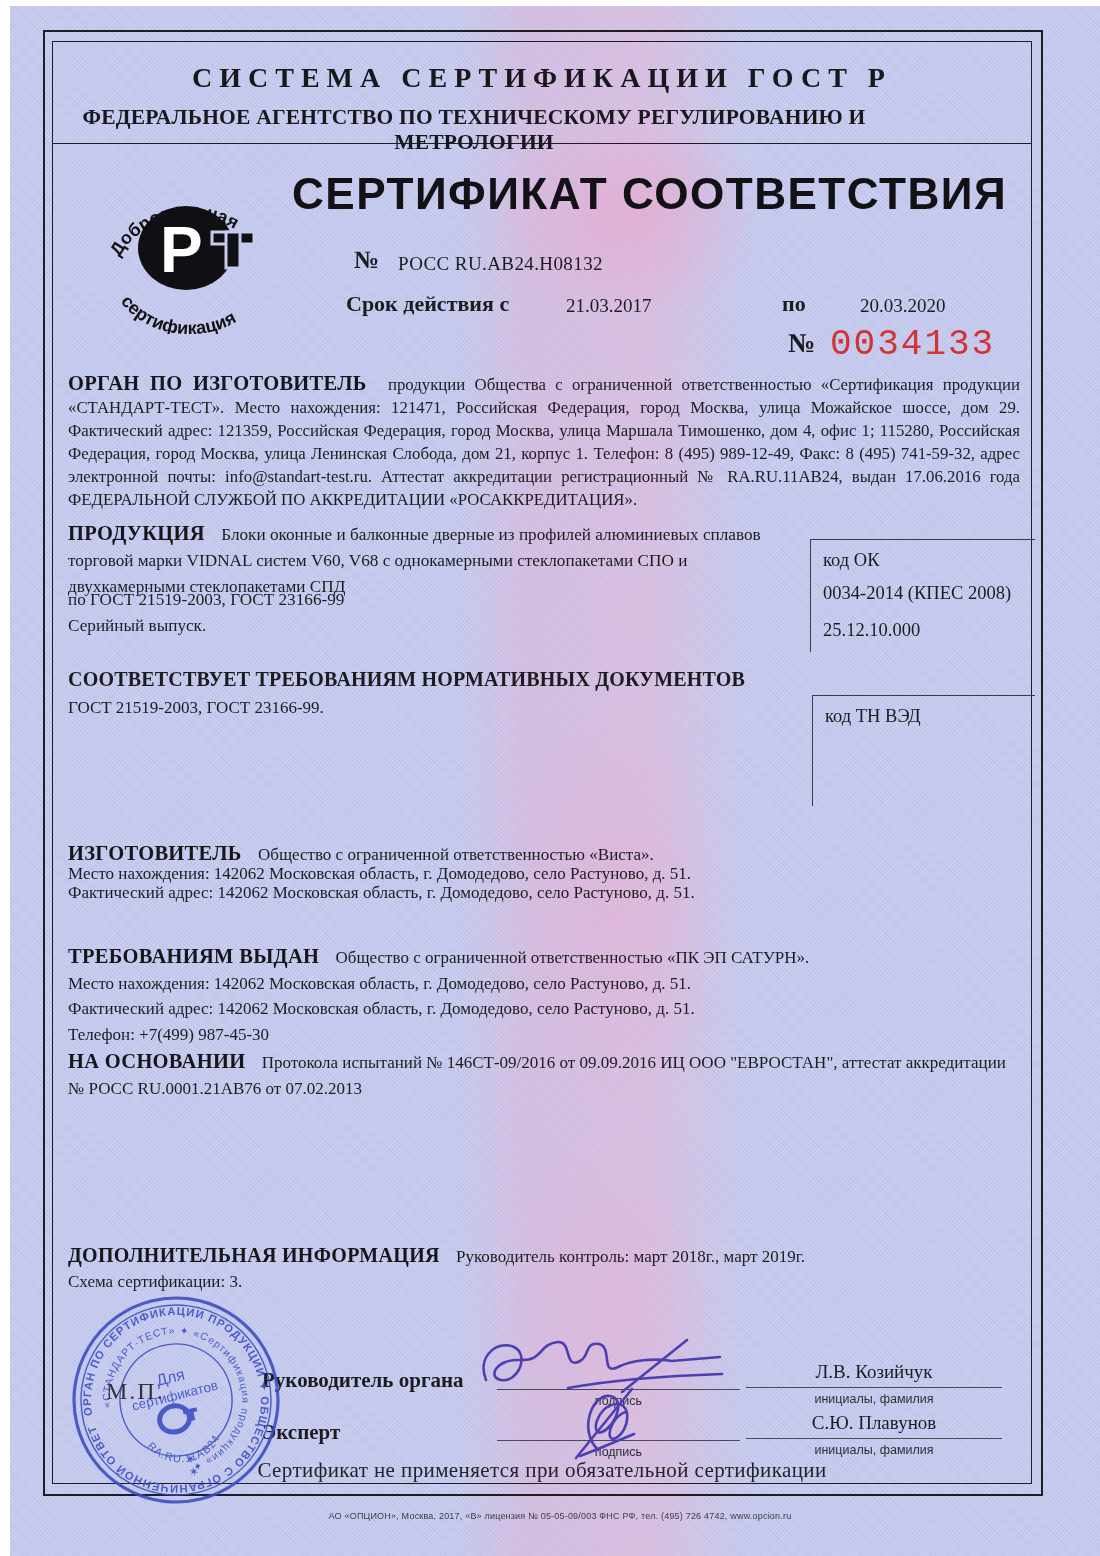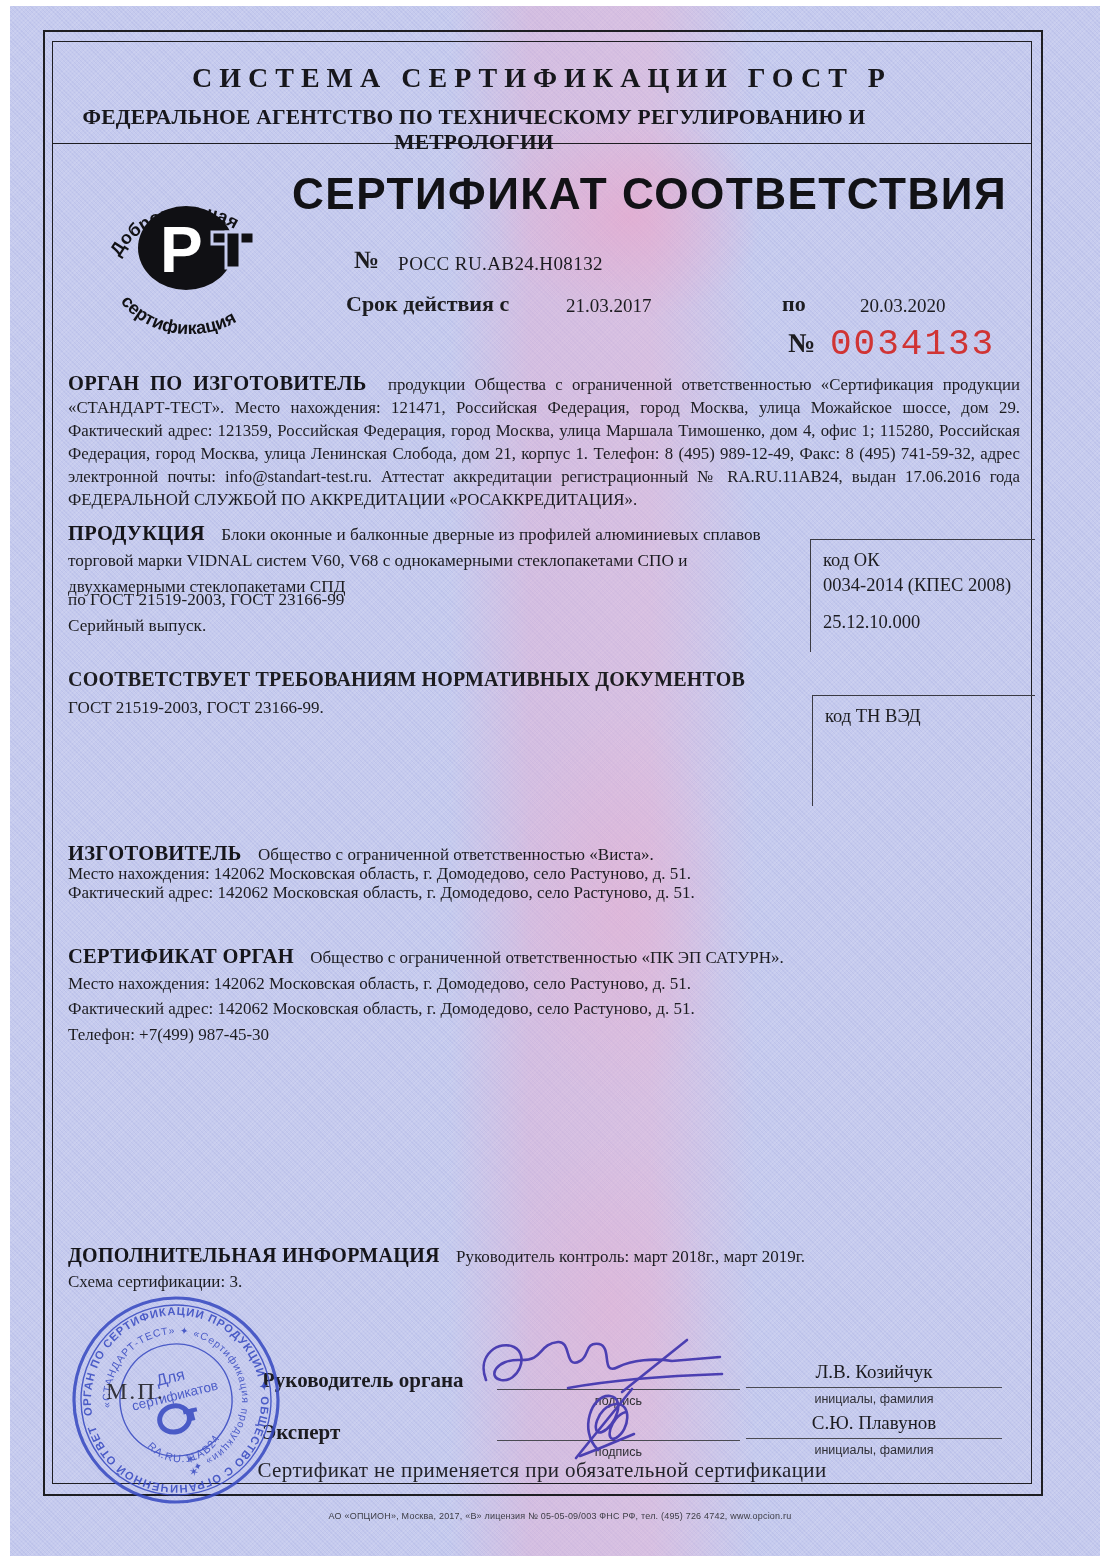--- a/index.html
+++ b/index.html
@@ -124,46 +124,50 @@
 
   <p class="abs product" style="margin:0">
     <span class="lbl">ПРОДУКЦИЯ</span>
     <span>Блоки оконные и балконные дверные из профилей алюминиевых сплавов торговой марки VIDNAL систем V60, V68 с однокамерными стеклопакетами СПО и двухкамерными стеклопакетами СПД</span>
   </p>
   <div class="abs product-l2">по ГОСТ 21519-2003, ГОСТ 23166-99</div>
   <div class="abs product-l3">Серийный выпуск.</div>
 
   <div class="abs codebox codebox-ok">
     <div>код ОК</div>
-    <div style="margin-top:4px">0034-2014 (КПЕС 2008)</div>
+    <div style="margin-top:12px">0034-2014 (КПЕС 2008)</div>
     <div style="margin-top:16px">25.12.10.000</div>
   </div>
 
   <div class="abs conforms-lbl">СООТВЕТСТВУЕТ ТРЕБОВАНИЯМ НОРМАТИВНЫХ ДОКУМЕНТОВ</div>
   <div class="abs conforms-txt">ГОСТ 21519-2003, ГОСТ 23166-99.</div>
 
   <div class="abs codebox codebox-tnved">
     <div>код ТН ВЭД</div>
   </div>
 
   <div class="abs manufacturer">
     <div><span class="lbl">ИЗГОТОВИТЕЛЬ</span>
          <span>Общество с ограниченной ответственностью «Виста».</span></div>
     <div>Место нахождения: 142062 Московская область, г. Домодедово, село Растуново,  д. 51.</div>
     <div>Фактический адрес: 142062 Московская область, г. Домодедово, село Растуново,  д. 51.</div>
   </div>
 
   <div class="abs issued">
-    <div><span class="lbl">СЕРТИФИКАТ ОРГАН</span>
+    <div><span class="lbl">ТРЕБОВАНИЯМ ВЫДАН</span>
          <span>Общество с ограниченной ответственностью «ПК ЭП САТУРН».</span></div>
     <div>Место нахождения: 142062 Московская область, г. Домодедово, село Растуново,  д. 51.</div>
     <div>Фактический адрес: 142062 Московская область, г. Домодедово, село Растуново,  д. 51.</div>
     <div>Телефон: +7(499) 987-45-30</div>
   </div>
 
+  <p class="abs basis" style="margin:0">
+    <span class="lbl">НА ОСНОВАНИИ</span>
+    <span>Протокола испытаний № 146СТ-09/2016 от 09.09.2016 ИЦ ООО "ЕВРОСТАН", аттестат аккредитации № РОСС RU.0001.21АВ76 от 07.02.2013</span>
+  </p>
 
   <p class="abs additional" style="margin:0">
     <span class="lbl">ДОПОЛНИТЕЛЬНАЯ ИНФОРМАЦИЯ</span>
     <span>Руководитель контроль: март 2018г., март 2019г.</span>
   </p>
   <div class="abs additional-l2">Схема сертификации: 3.</div>
 
   <svg class="abs stamp" viewBox="0 0 236 236">
     <defs>
       <path id="ringO" d="M33,118 A85,85 0 1 1 203,118 A85,85 0 1 1 33,118"></path>

